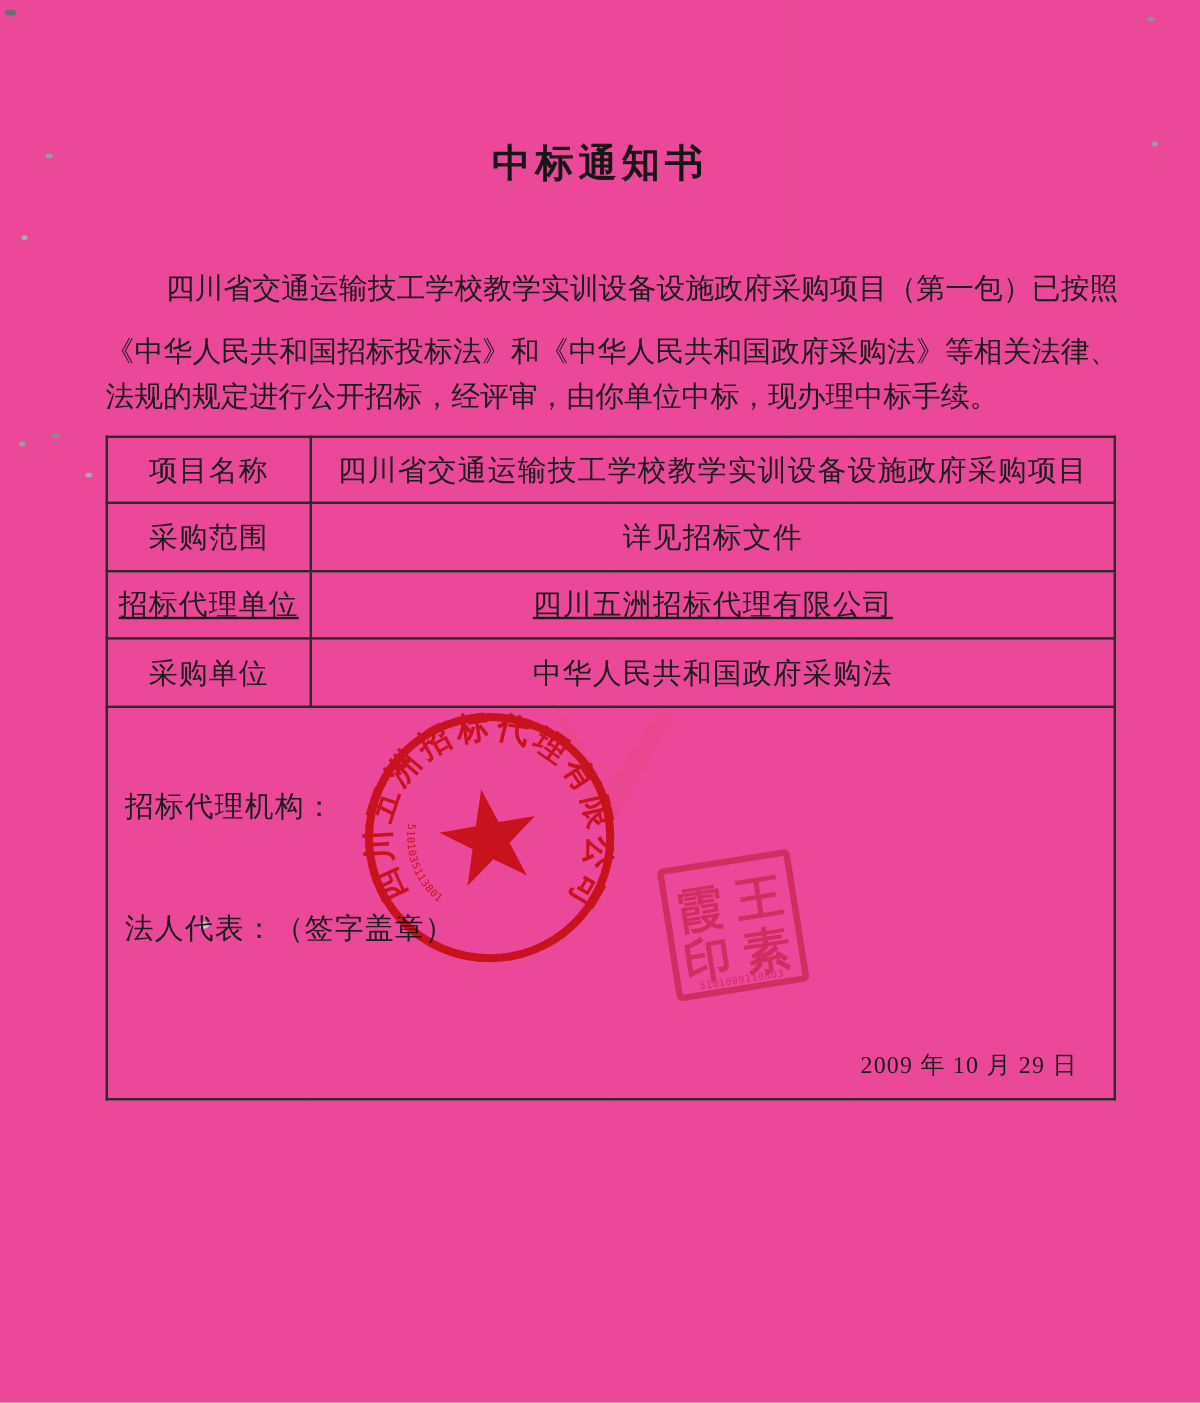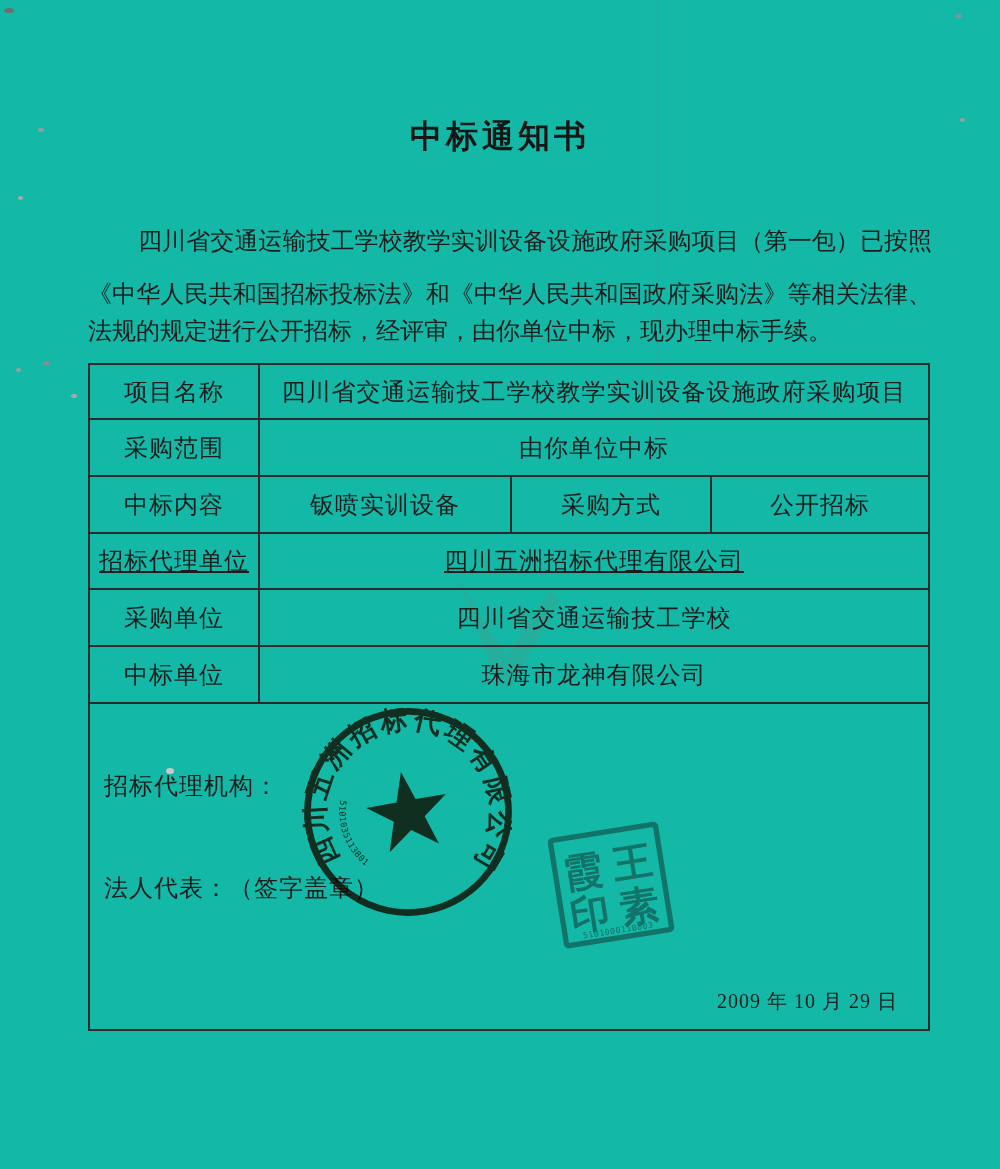--- a/index.html
+++ b/index.html
@@ -5,21 +5,21 @@
   html,body{margin:0;padding:0;}
   body{
     background:#e9e9e7;
     font-family:"Liberation Serif","DejaVu Serif",serif;
     color:#1c1c1c;
   }
   .page{
     position:relative;
     width:1000px;height:1169px;
     margin:0 auto;
-    background:#14b8a6;
+    background:#ec4899;
     overflow:hidden;
   }
   
   .fold-line{
     position:absolute;left:655px;top:0;width:4px;height:430px;
     background:rgba(120,120,120,.06);
     pointer-events:none;
   }
   .speck{position:absolute;border-radius:50%;pointer-events:none;}
   .ghost-smudge{
@@ -145,39 +145,29 @@
         <col style="width:200px">
         <col style="width:218px">
       </colgroup>
     <tbody>
         <tr class="r1">
       <td class="label-cell">项目名称</td>
       <td colspan="3">四川省交通运输技工学校教学实训设备设施政府采购项目</td>
     </tr>
     <tr class="r2">
       <td class="label-cell">采购范围</td>
-      <td colspan="3">由你单位中标</td>
-    </tr>
-    <tr class="r3">
-      <td class="label-cell">中标内容</td>
-      <td>钣喷实训设备</td>
-      <td class="label-cell">采购方式</td>
-      <td>公开招标</td>
+      <td colspan="3">详见招标文件</td>
     </tr>
     <tr class="r4">
       <td class="label-cell">招标代理单位</td>
       <td colspan="3">四川五洲招标代理有限公司</td>
     </tr>
     <tr class="r5">
       <td class="label-cell">采购单位</td>
-      <td colspan="3">四川省交通运输技工学校</td>
-    </tr>
-    <tr class="r6">
-      <td class="label-cell">中标单位</td>
-      <td colspan="3">珠海市龙神有限公司</td>
+      <td colspan="3">中华人民共和国政府采购法</td>
     </tr>
     <tr class="r8">
       <td colspan="4" class="footer-cell" style="text-align:left;">
 
         <div class="footer-label agency-label">招标代理机构：</div>
         <div class="footer-label legal-label">法人代表：（签字盖章）</div>
         <div class="doc-date">2009 年 10 月 29 日</div>
 
         <svg class="stamp circ-stamp" viewBox="0 0 240 240">
           <circle class="ring" cx="120" cy="120" r="104"></circle>

